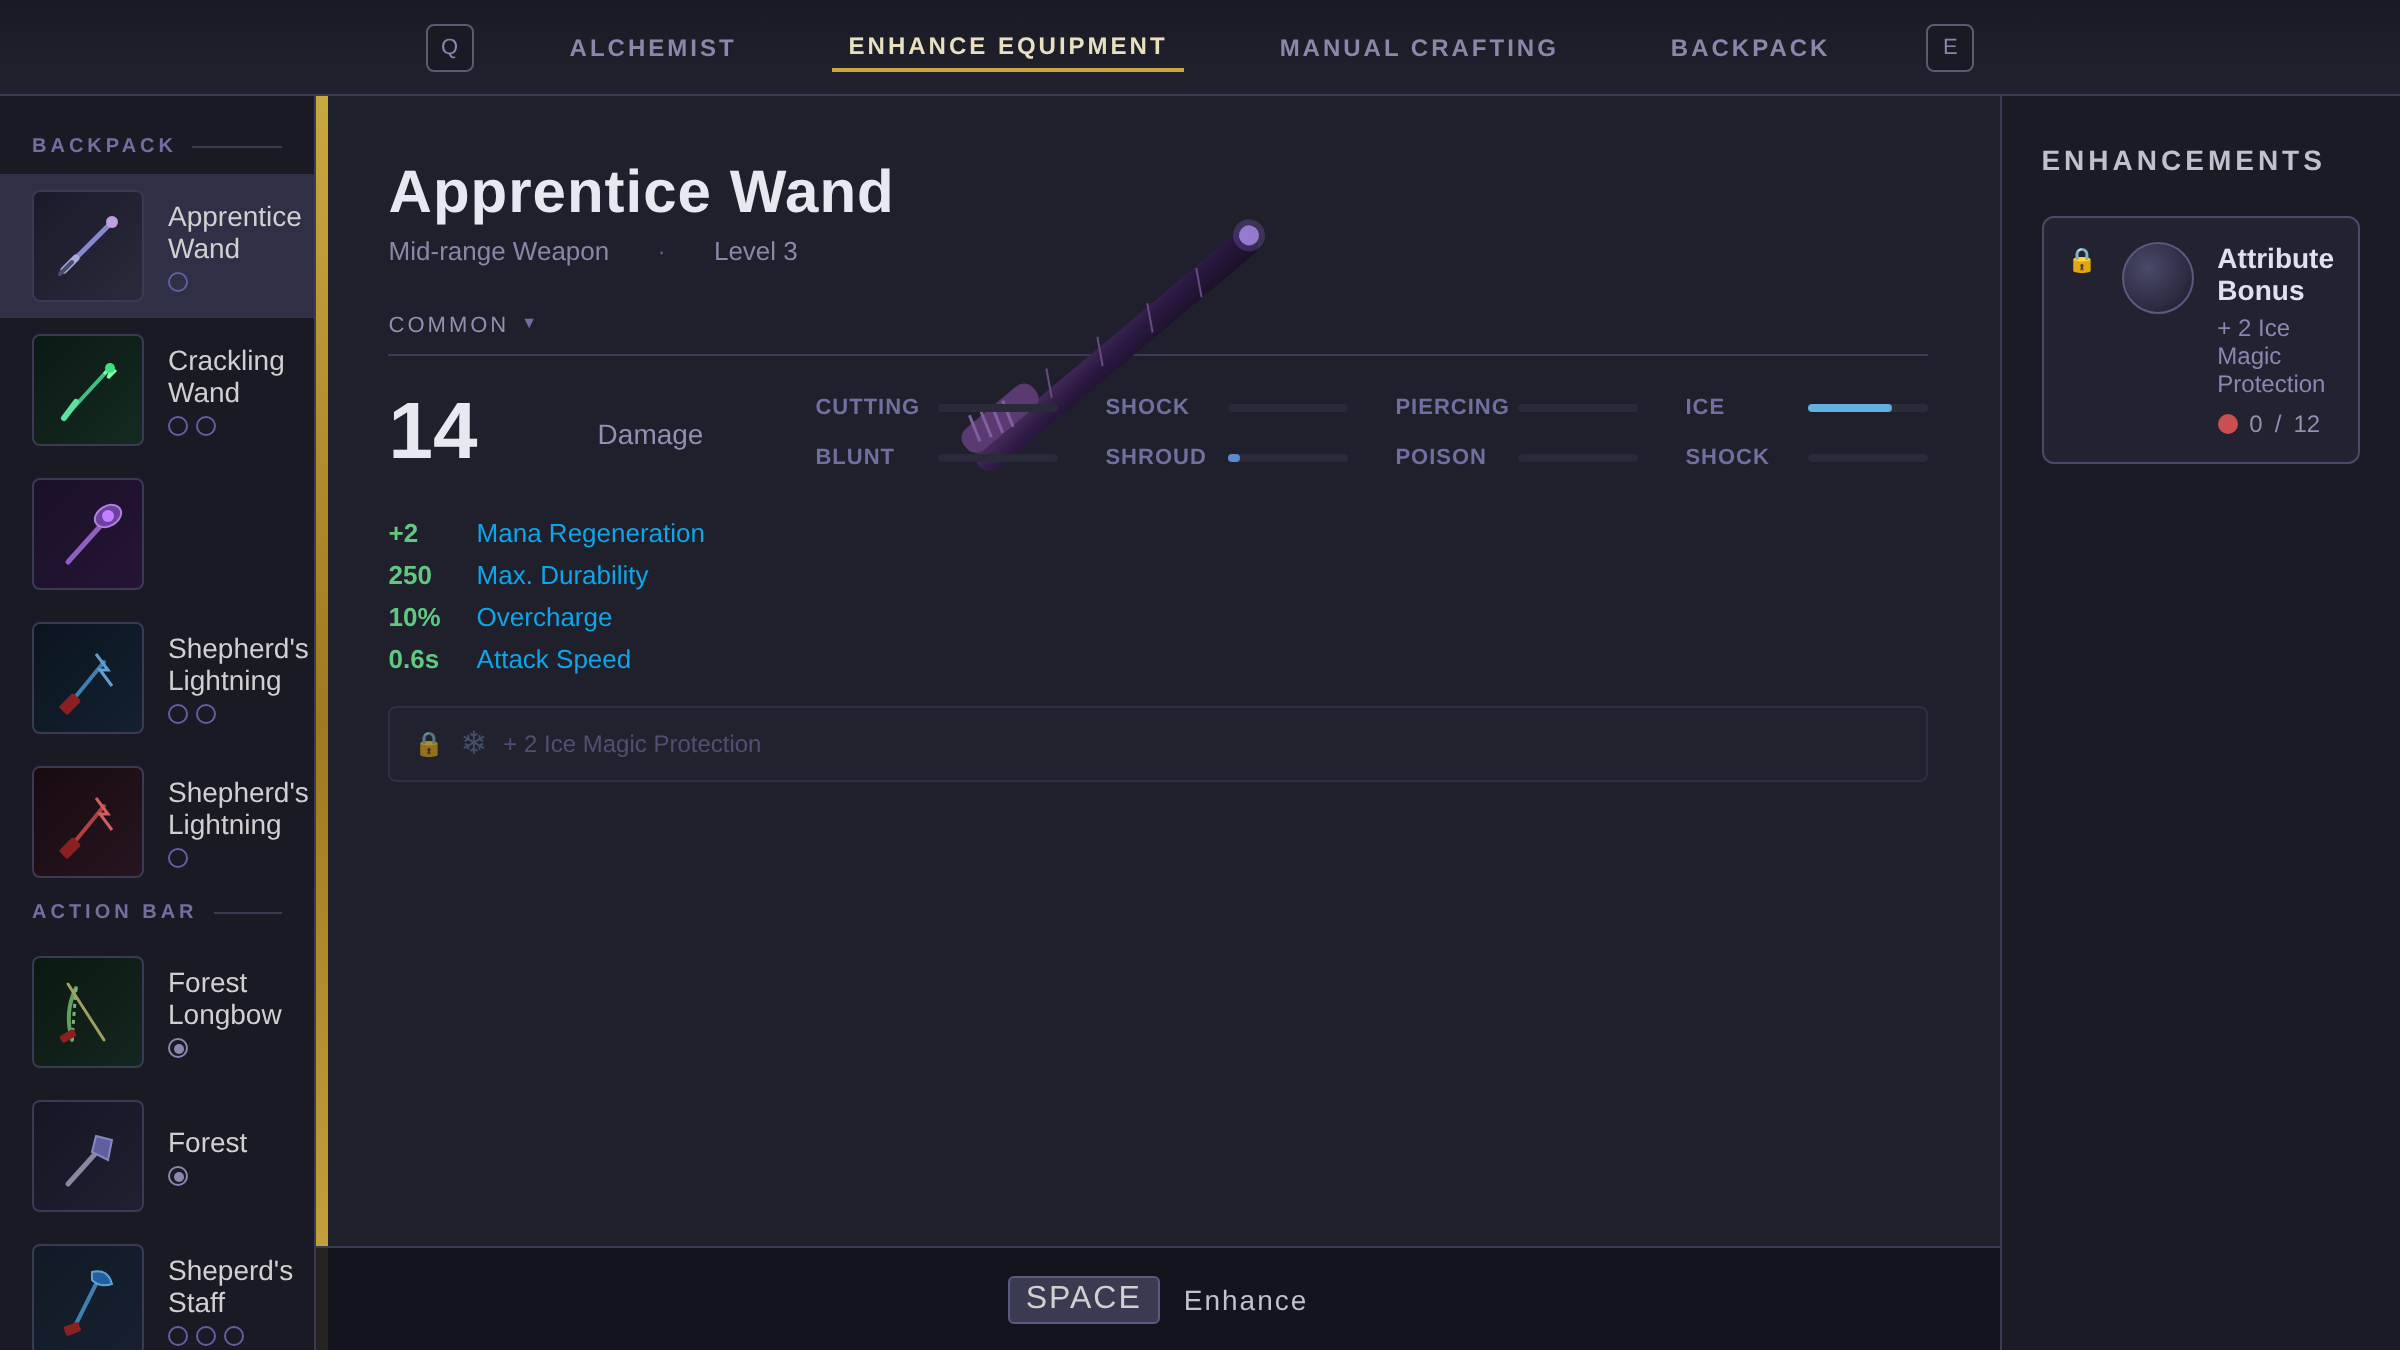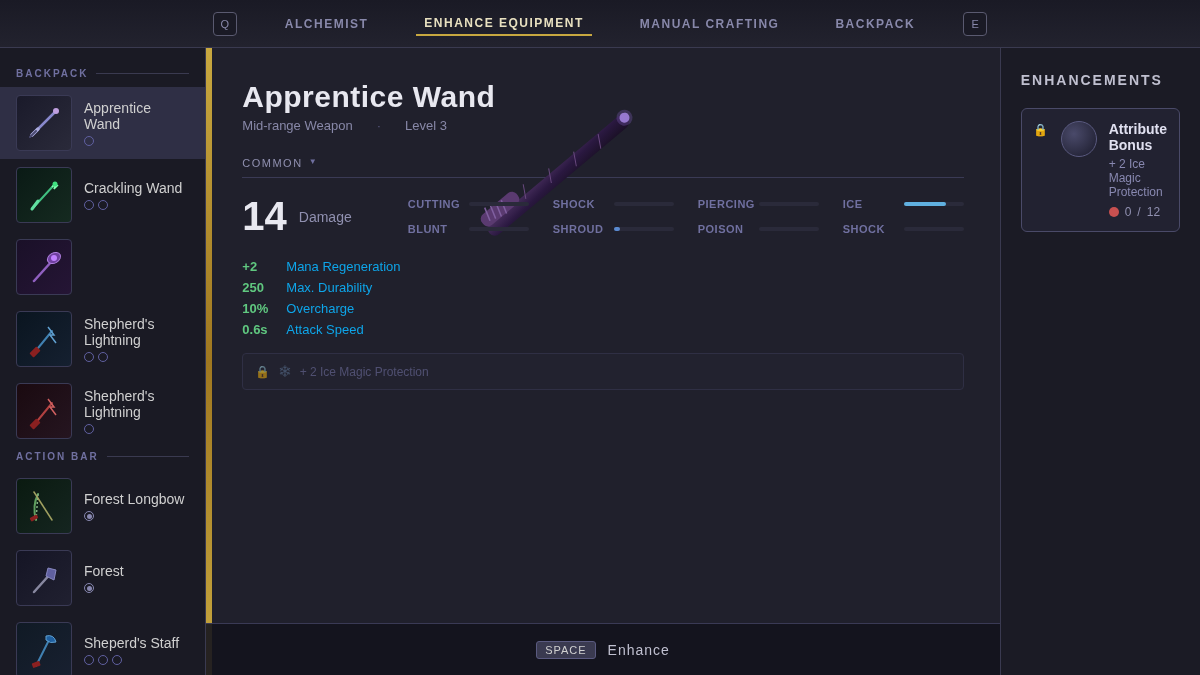--- a/index.html
+++ b/index.html
@@ -236,20 +236,21 @@
       gap: 12px;
     }
     .damage-number {
       font-size: 40px;
       font-weight: 700;
       color: #e8e8f0;
     }
     .damage-label {
       font-size: 14px;
       color: #9090b0;
+      margin-left: 48px;
     }
 
     .resistance-grid {
       display: grid;
       grid-template-columns: 1fr 1fr 1fr 1fr;
       gap: 4px 24px;
       margin-left: 24px;
       font-weight: bold;
     }
     .resistance-row {
@@ -319,21 +320,21 @@
       display: flex;
       align-items: center;
       justify-content: center;
       gap: 12px;
     }
     .enhance-key {
       background: #3a3a50;
       border: 1px solid #5a5a80;
       border-radius: 3px;
       padding: 2px 8px;
-      font-size: 11px;
+      font-size: 16px;
       color: #d0d0d0;
       letter-spacing: 1px;
     }
     .enhance-text {
       font-size: 14px;
       color: #c0c0d0;
       letter-spacing: 1px;
     }
 
     

